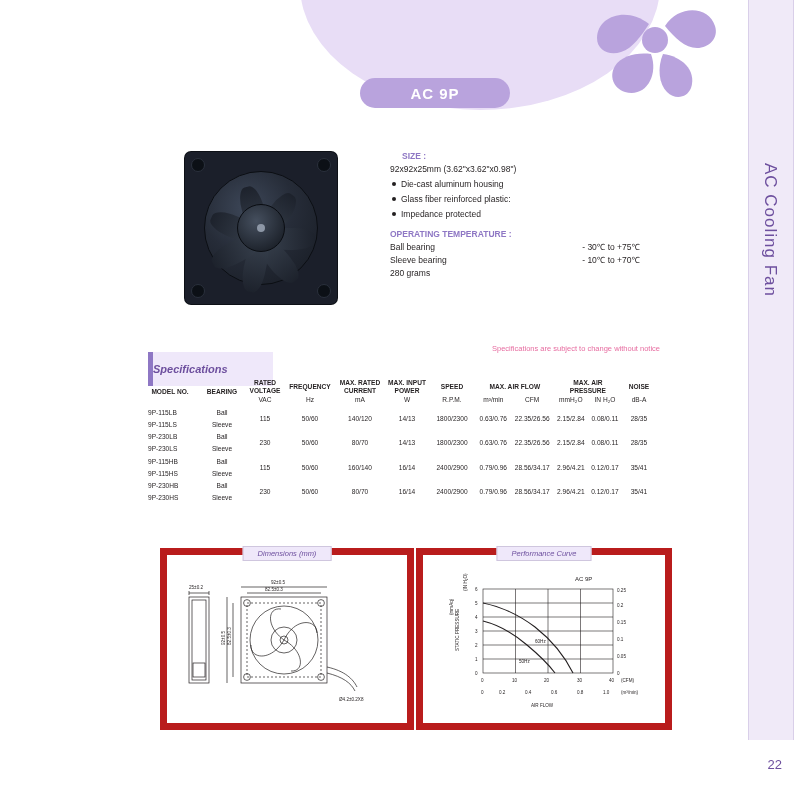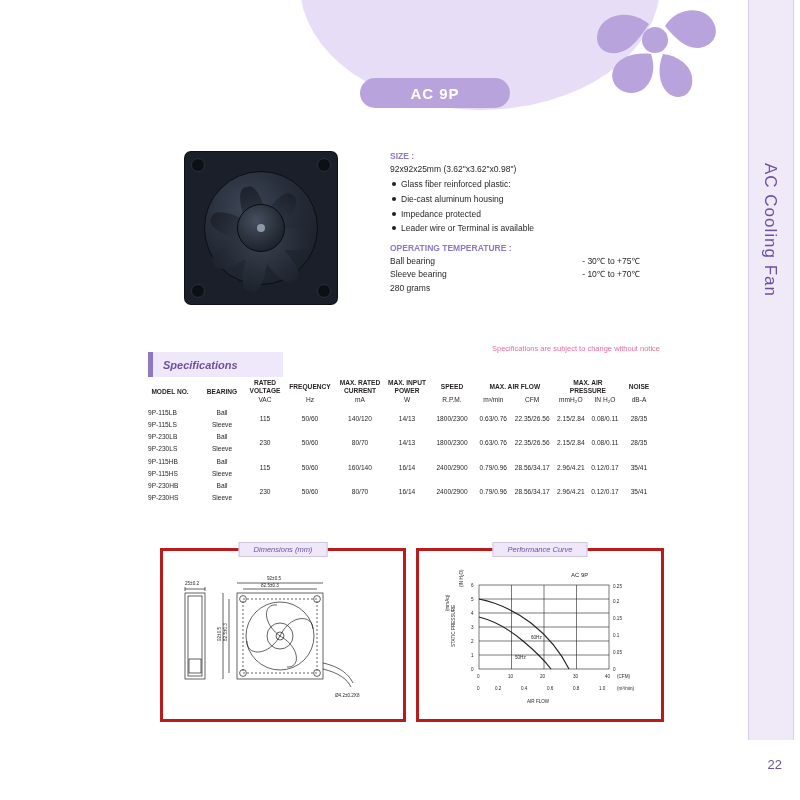--- a/index.html
+++ b/index.html
@@ -78,32 +78,32 @@
     transform:translate(-50%,-50%);border-radius:50%;
     background:#8d97a6;
   }
   .fan-photo .corner{
     position:absolute;width:12px;height:12px;border-radius:50%;
     background:#0c1016;border:1px solid #2a303c;
   }
   
   .spec-text{position:absolute;left:390px;top:150px;width:250px;font-size:8.5px;line-height:1.55;}
   .spec-text .hd{color:#8e77c4;font-weight:bold;font-size:8.5px;margin-top:7px;}
-  .spec-text .hd:first-child{margin-top:0;}
+  .spec-text .hd:first-child{margin-top:0;margin-left:12px;}
   .spec-text ul{list-style:none;margin:2px 0 0 0;padding:0;}
   .spec-text li{position:relative;padding-left:11px;margin:1px 0;}
   .spec-text li:before{content:"";position:absolute;left:2px;top:4px;width:4px;height:4px;border-radius:50%;background:#231f20;}
   .spec-text .sub{padding-left:11px;}
   .spec-text .row2{display:flex;justify-content:space-between;}
   .spec-text .row2 .c1{width:108px;}
   
   .spec-banner{
-    position:absolute;left:148px;top:352px;width:120px;height:25px;
+    position:absolute;left:148px;top:352px;width:120px;height:34px;
     background:#efe8fa;border-left:5px solid #8e77c4;
-    display:flex;align-items:center;padding-left:10px;
+    display:flex;align-items:center;padding-left:0;
     color:#6d4f9e;font-size:11px;font-style:italic;font-weight:bold;
   }
   .notice{
     position:absolute;right:140px;top:344px;
     color:#e76ca0;font-size:7.5px;
   }
   
   table.spec{
     position:absolute;left:140px;top:376px;width:518px;
     border-collapse:collapse;font-size:6.6px;
@@ -114,21 +114,21 @@
   }
   table.spec thead tr.r1 th{font-weight:bold;line-height:1.15;padding-top:3px;}
   table.spec thead tr.r2 th{font-weight:normal;padding-bottom:3px;}
   table.spec tbody td{padding:2.6px 1px;}
   table.spec tbody td.model{text-align:left;padding-left:8px;}
   .tb-top{border-top:1.4px solid #231f20;}
   .tb-mid{border-bottom:0.7px solid #231f20;}
   .tb-bot{border-bottom:1.4px solid #231f20;}
   
   .panel{
-    position:absolute;border:3px solid #b91c1c;background:#fff;
+    position:absolute;border:7px solid #b91c1c;background:#fff;
   }
   .panel-title{
     position:absolute;top:-9px;left:50%;transform:translateX(-50%);
     background:#efe8fa;border:1px solid #cfc6de;
     color:#6d4f9e;font-size:7.5px;font-style:italic;
     padding:2px 14px;white-space:nowrap;
   }
   #dim-panel{left:160px;top:548px;width:240px;height:168px;}
   #perf-panel{left:416px;top:548px;width:242px;height:168px;}
   svg{display:block;}
@@ -171,26 +171,25 @@
   <div class="blade" style="transform:rotate(306deg);"></div>
   <div class="hub"></div>
   <div class="hub-dot"></div>
 </div>
 
 <div class="spec-text">
   <div class="hd">SIZE :</div>
   <div>92x92x25mm (3.62"x3.62"x0.98")</div>
 
   <ul>
+    <li>Die-cast aluminum housing</li>
     <li>Glass fiber reinforced plastic:</li>
-    <li>Die-cast aluminum housing</li>
   </ul>
   <ul>
     <li>Impedance protected</li>
-    <li>Leader wire or Terminal is available</li>
   </ul>
 
   <div class="hd">OPERATING TEMPERATURE :</div>
   <div class="row2">
     <div class="c1">Ball bearing</div>
     <div>- 30℃ to +75℃</div>
   </div>
   <div class="row2">
     <div class="c1">Sleeve bearing</div>
     <div>- 10℃ to +70℃</div>

